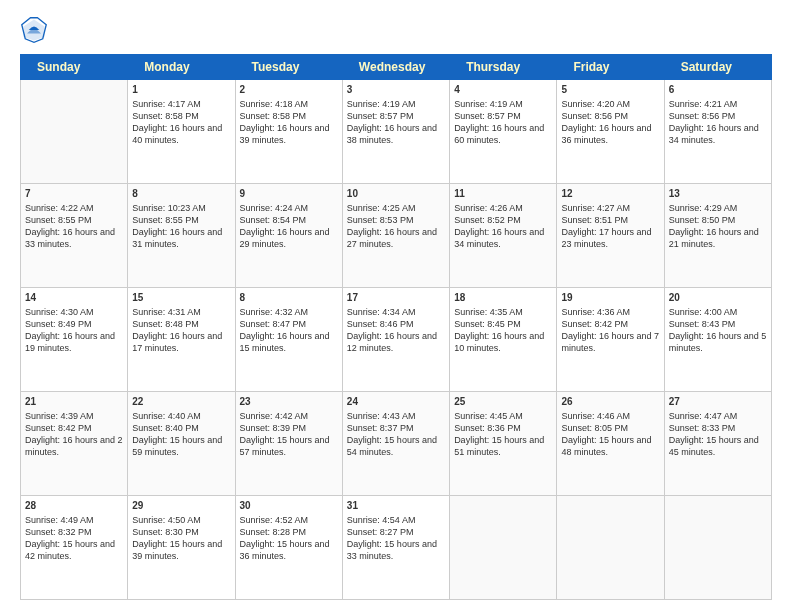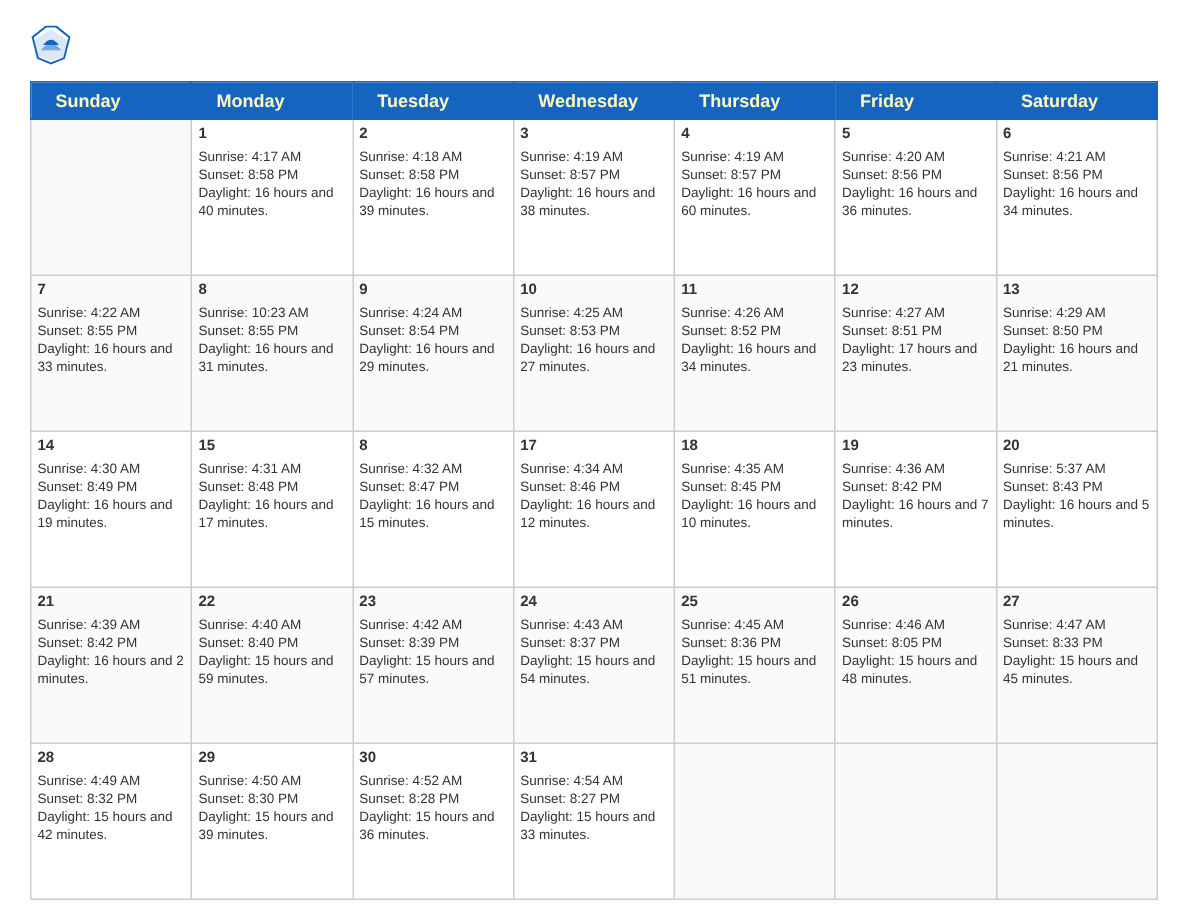--- a/index.html
+++ b/index.html
@@ -244,21 +244,21 @@
             <div class="day-detail">Daylight: 16 hours and 10 minutes.</div>
           </td>
           <td>
             <div class="day-num">19</div>
             <div class="day-detail">Sunrise: 4:36 AM</div>
             <div class="day-detail">Sunset: 8:42 PM</div>
             <div class="day-detail">Daylight: 16 hours and 7 minutes.</div>
           </td>
           <td>
             <div class="day-num">20</div>
-            <div class="day-detail">Sunrise: 5:37 AM</div>
+            <div class="day-detail">Sunrise: 4:00 AM</div>
             <div class="day-detail">Sunset: 8:43 PM</div>
             <div class="day-detail">Daylight: 16 hours and 5 minutes.</div>
           </td>
         </tr>
         <tr>
           <td>
             <div class="day-num">21</div>
             <div class="day-detail">Sunrise: 4:39 AM</div>
             <div class="day-detail">Sunset: 8:42 PM</div>
             <div class="day-detail">Daylight: 16 hours and 2 minutes.</div>

